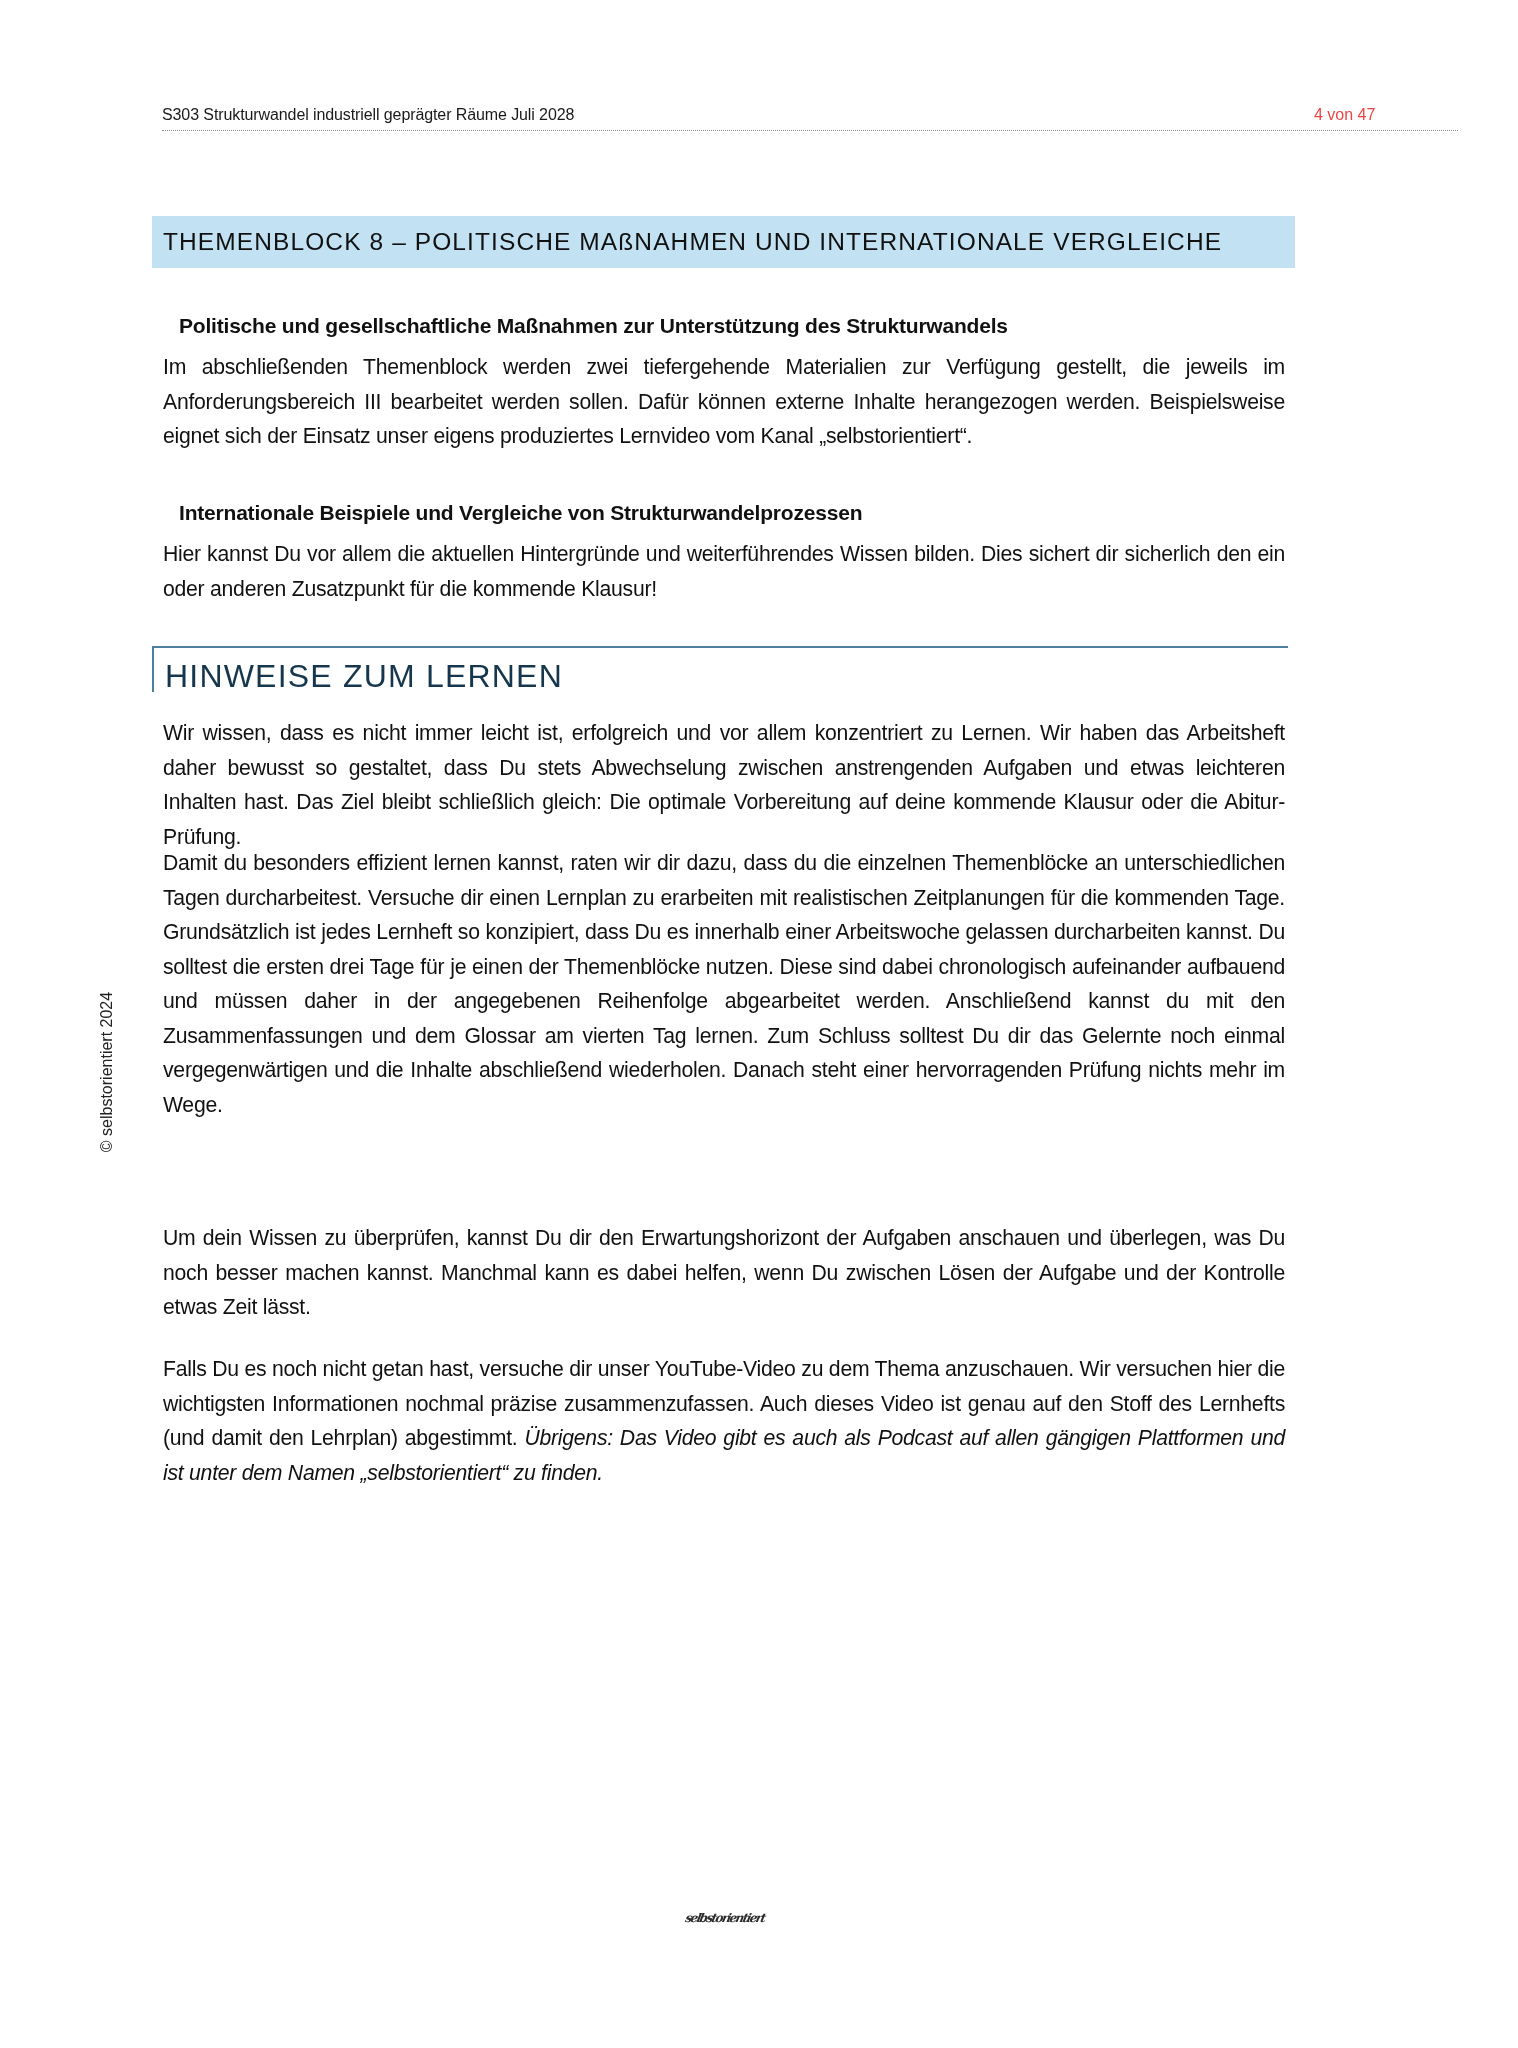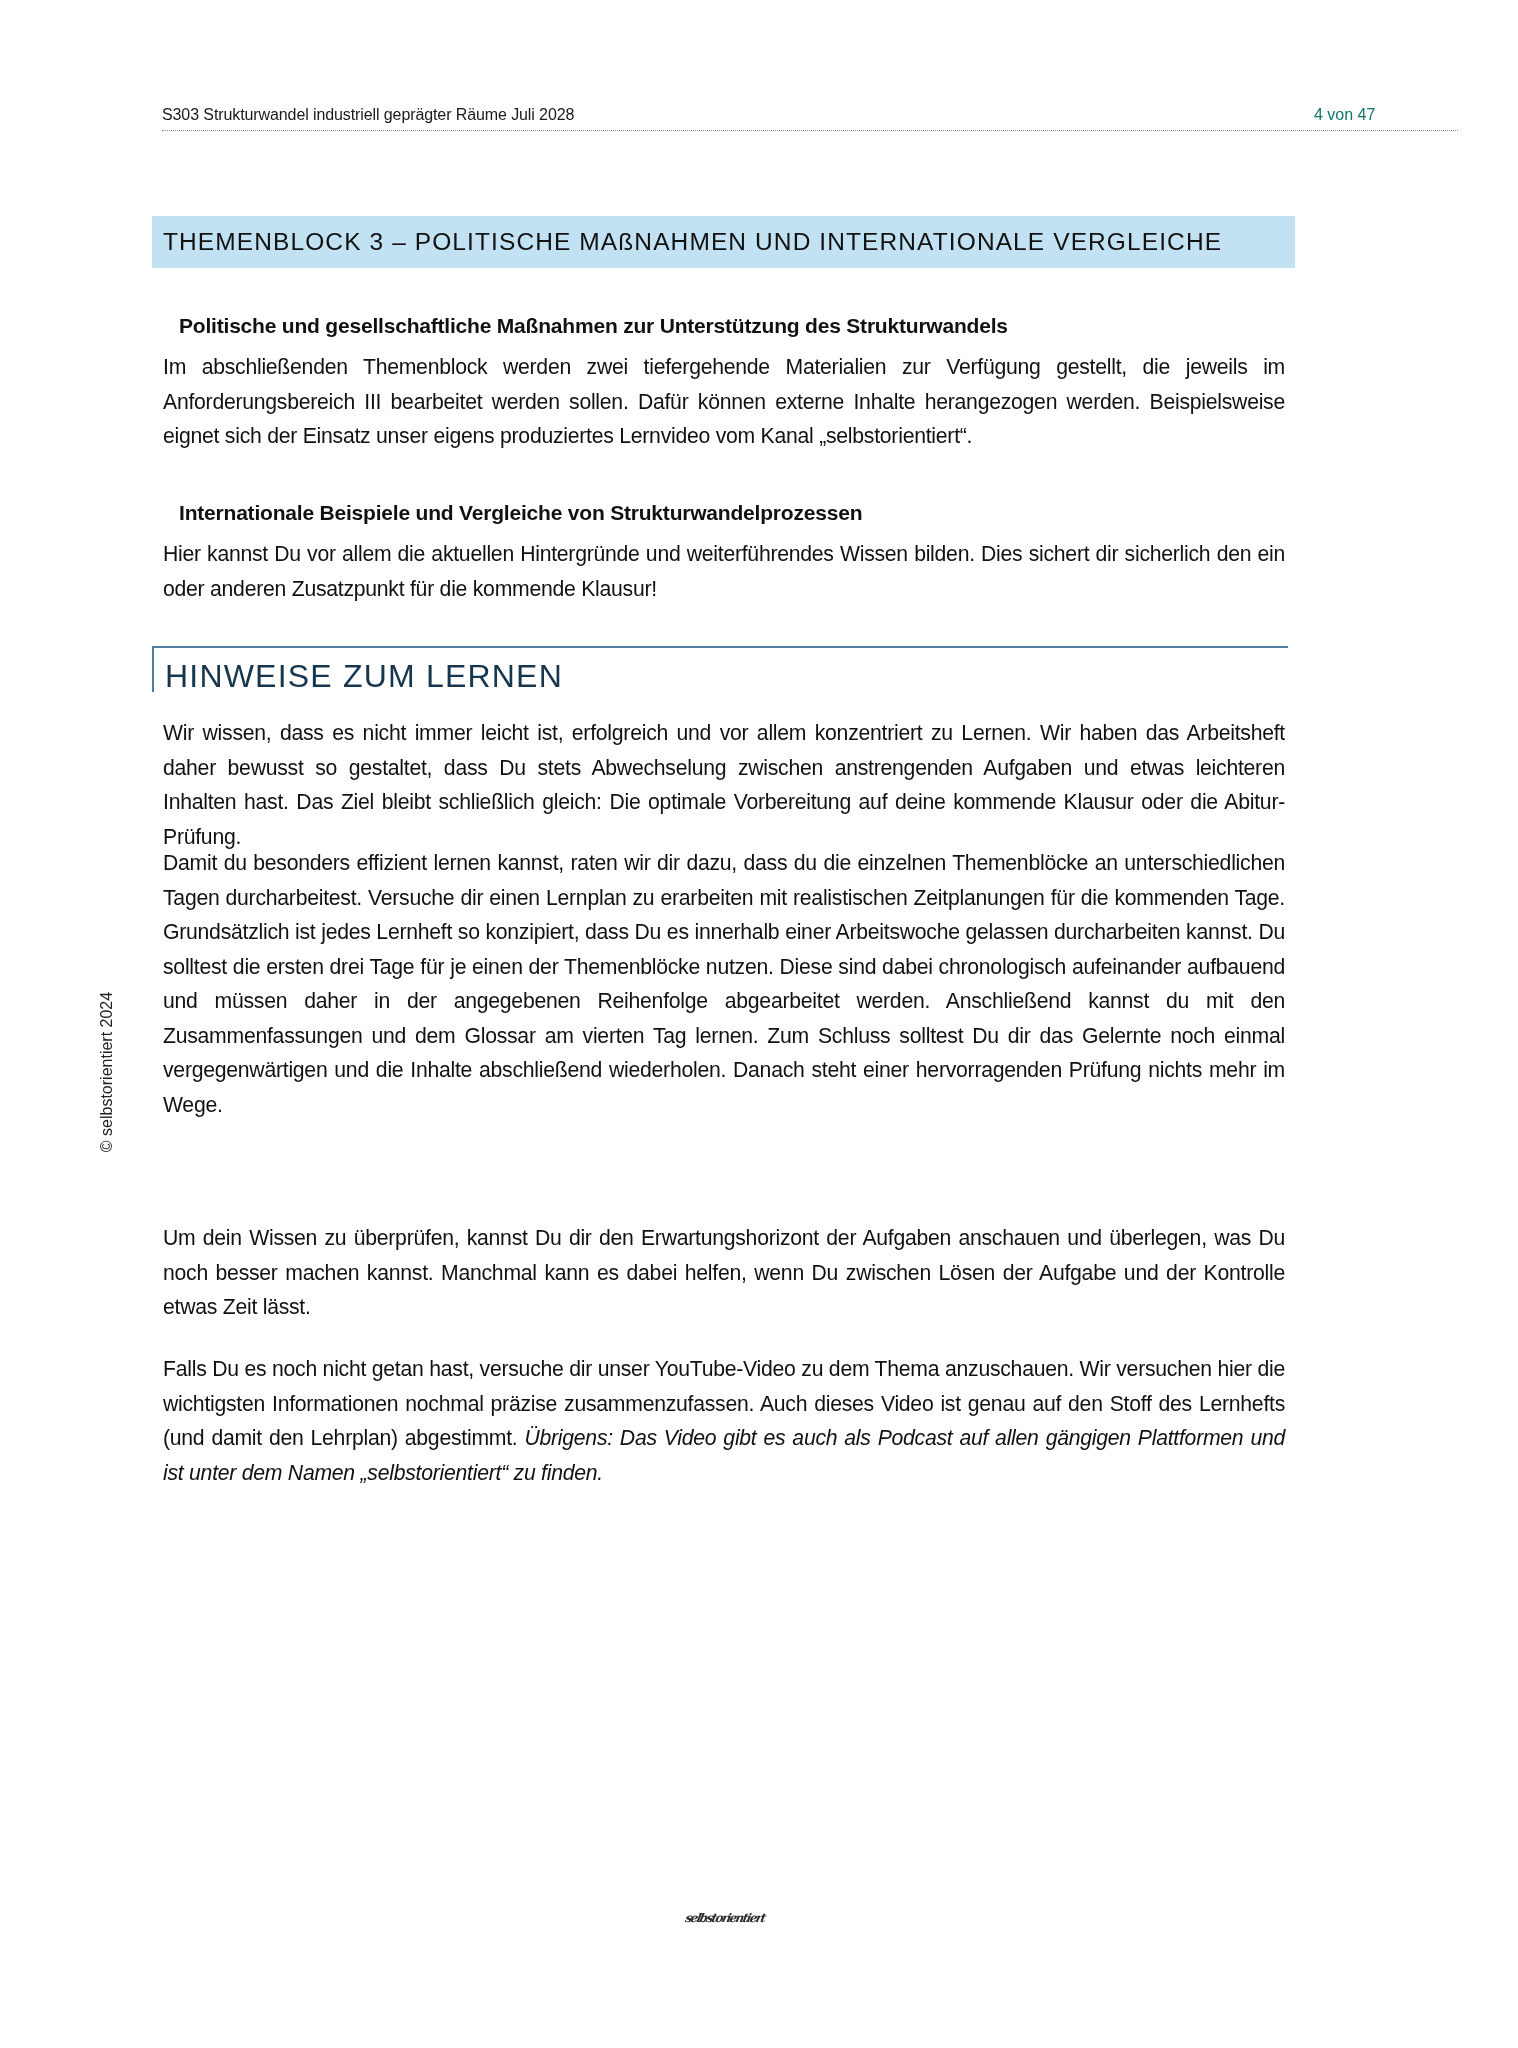--- a/index.html
+++ b/index.html
@@ -29,21 +29,21 @@
       top: 2px;
       font-size: 16px;
       letter-spacing: -0.1px;
       color: #1a1a1a;
     }
     .page-header .page-num {
       position: absolute;
       left: 1152px;
       top: 2px;
       font-size: 16px;
-      color: #0f766e;
+      color: #ef4444;
     }
     .theme-box {
       position: absolute;
       left: 152px;
       top: 216px;
       width: 1143px;
       height: 52px;
       background: #c2e2f3;
       box-sizing: border-box;
       padding-left: 11px;
@@ -134,21 +134,21 @@
   </style>
 </head>
 <body>
 
 <div class="page-header">
   <span class="title">S303 Strukturwandel industriell geprägter Räume Juli 2028</span>
   <span class="page-num">4 von 47</span>
 </div>
 
 <div class="theme-box">
-  <h1>THEMENBLOCK 3 – POLITISCHE MAßNAHMEN UND INTERNATIONALE VERGLEICHE</h1>
+  <h1>THEMENBLOCK 8 – POLITISCHE MAßNAHMEN UND INTERNATIONALE VERGLEICHE</h1>
 </div>
 
 <div class="content" style="top: 298px;">
   <p class="subhead">Politische und gesellschaftliche Maßnahmen zur Unterstützung des Strukturwandels</p>
 </div>
 <div class="content" style="top: 350px;">
   <p class="para">Im abschließenden Themenblock werden zwei tiefergehende Materialien zur Verfügung gestellt, die jeweils im Anforderungsbereich III bearbeitet werden sollen. Dafür können externe Inhalte herangezogen werden. Beispielsweise eignet sich der Einsatz unser eigens produziertes Lernvideo vom Kanal „selbstorientiert“.</p>
 </div>
 
 <div class="content" style="top: 485px;">

